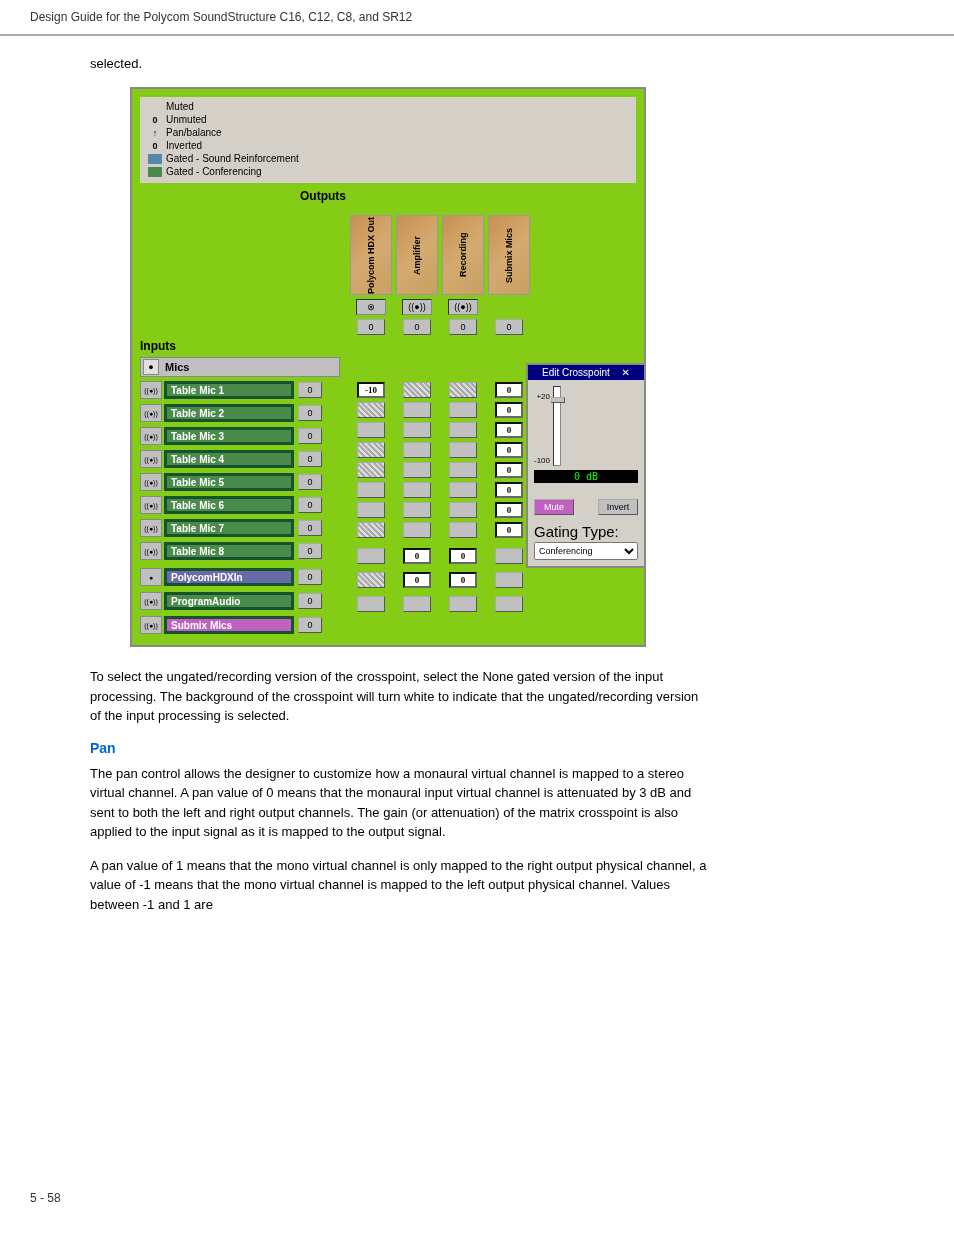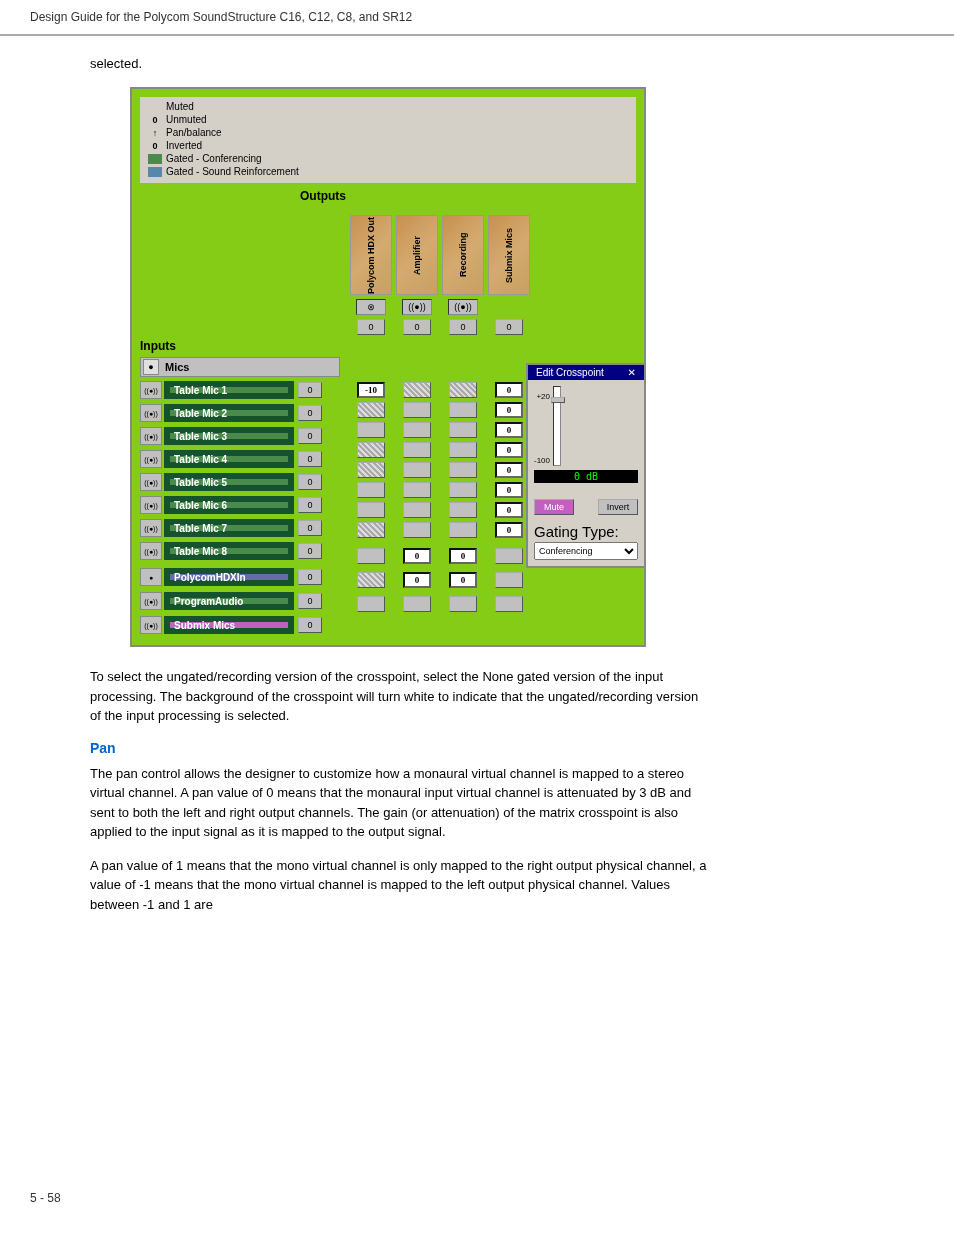--- a/index.html
+++ b/index.html
@@ -194,21 +194,21 @@
       display: flex;
       align-items: center;
       justify-content: center;
       font-size: 8px;
       margin-right: 2px;
       flex-shrink: 0;
     }
     .input-name-btn {
       background: #4a8a4a;
       color: #fff;
-      border: 6px solid #14532d;
+      border: 3px solid #14532d;
       padding: 1px 4px;
       font-size: 10px;
       width: 130px;
       height: 18px;
       display: flex;
       align-items: center;
       cursor: pointer;
       font-weight: bold;
     }
     .input-gain-btn {
@@ -274,21 +274,21 @@
       width: 120px;
       background: #d4d0c8;
       border: 2px solid #888;
       font-size: 10px;
       z-index: 10;
     }
     .edit-panel-title-bar {
       background: #000080;
       color: #fff;
       font-size: 10px;
-      padding: 2px 8px;
+      padding: 2px 14px;
       display: flex;
       justify-content: space-between;
       align-items: center;
     }
     .edit-panel-close {
       cursor: pointer;
       font-size: 10px;
       color: #fff;
     }
     .edit-panel-body {
@@ -404,26 +404,26 @@
       </div>
       <div class="legend-item">
         <div class="legend-icon">↑</div>
         <span>Pan/balance</span>
       </div>
       <div class="legend-item">
         <div class="legend-icon" style="font-weight:bold;">0</div>
         <span>Inverted</span>
       </div>
       <div class="legend-item">
+        <div class="legend-color-box" style="background:#5588aa;"></div>
+        <span>Gated - Sound Reinforcement</span>
+      </div>
+      <div class="legend-item">
         <div class="legend-color-box" style="background:#4a8a4a;"></div>
         <span>Gated - Conferencing</span>
-      </div>
-      <div class="legend-item">
-        <div class="legend-color-box" style="background:#5588aa;"></div>
-        <span>Gated - Sound Reinforcement</span>
       </div>
     </div>
 
     <div class="outputs-header">Outputs</div>
 
     <div class="matrix-area">
 
       <div class="inputs-column">
         <div style="height:90px;"></div>
         <div style="height:20px;display:flex;align-items:center;padding-left:4px;"></div>

